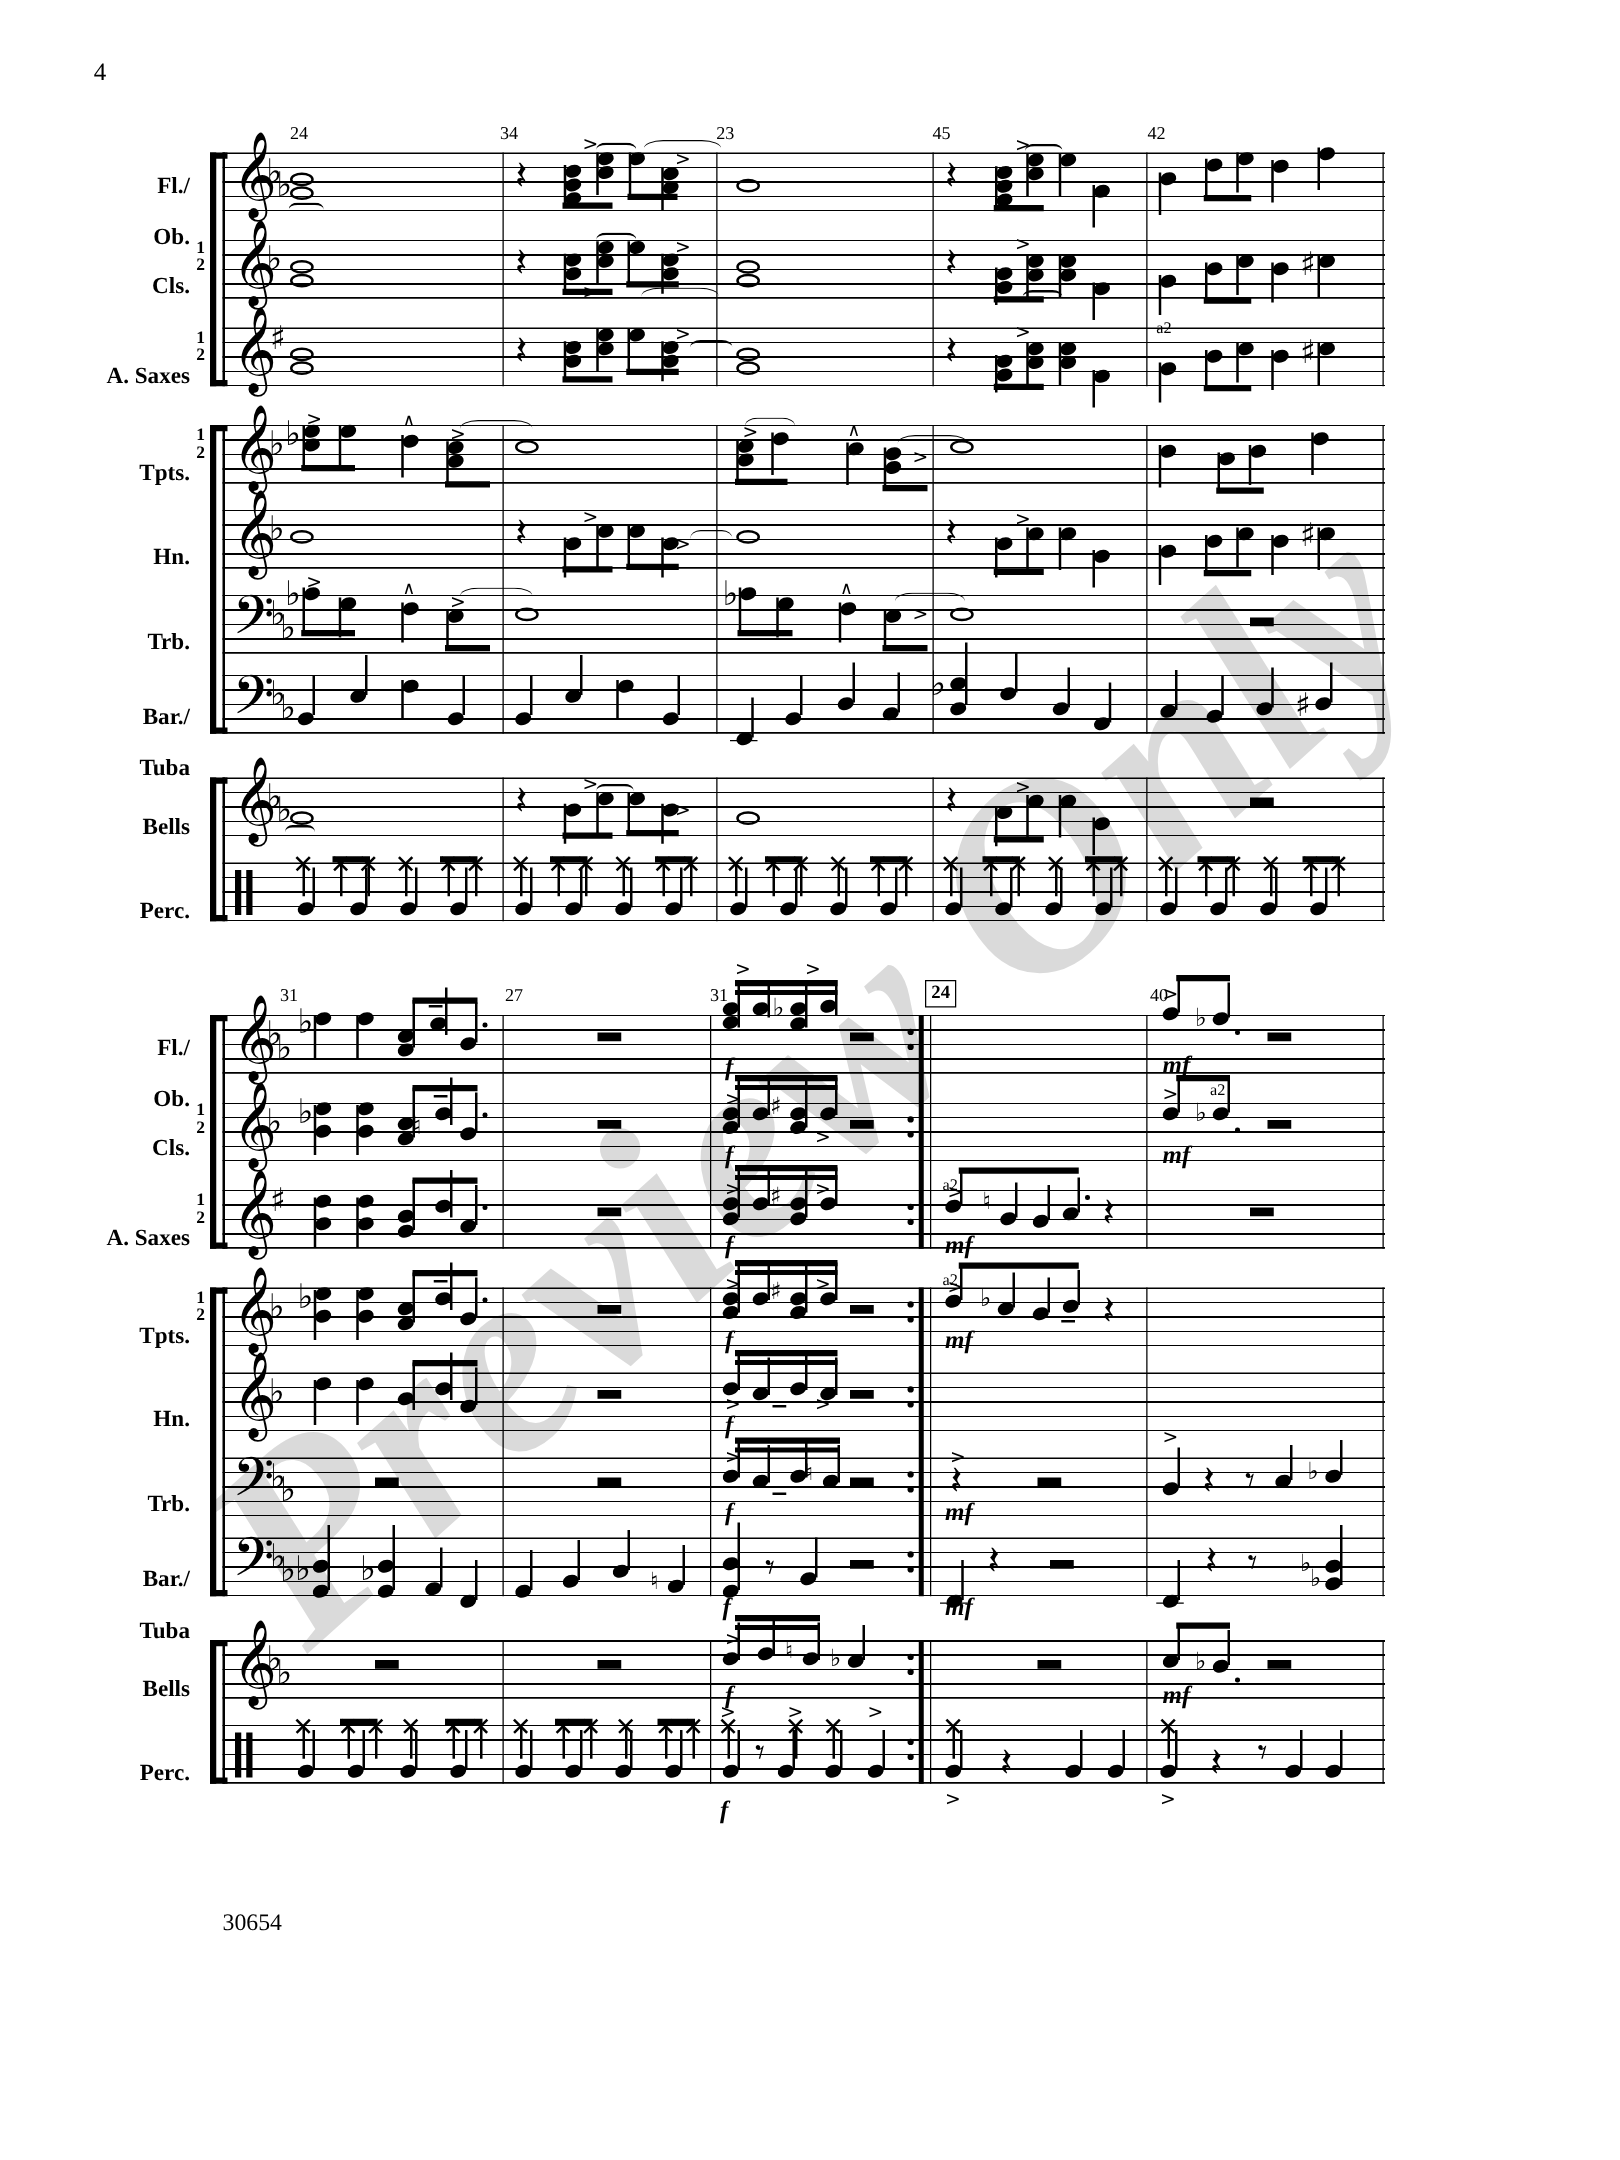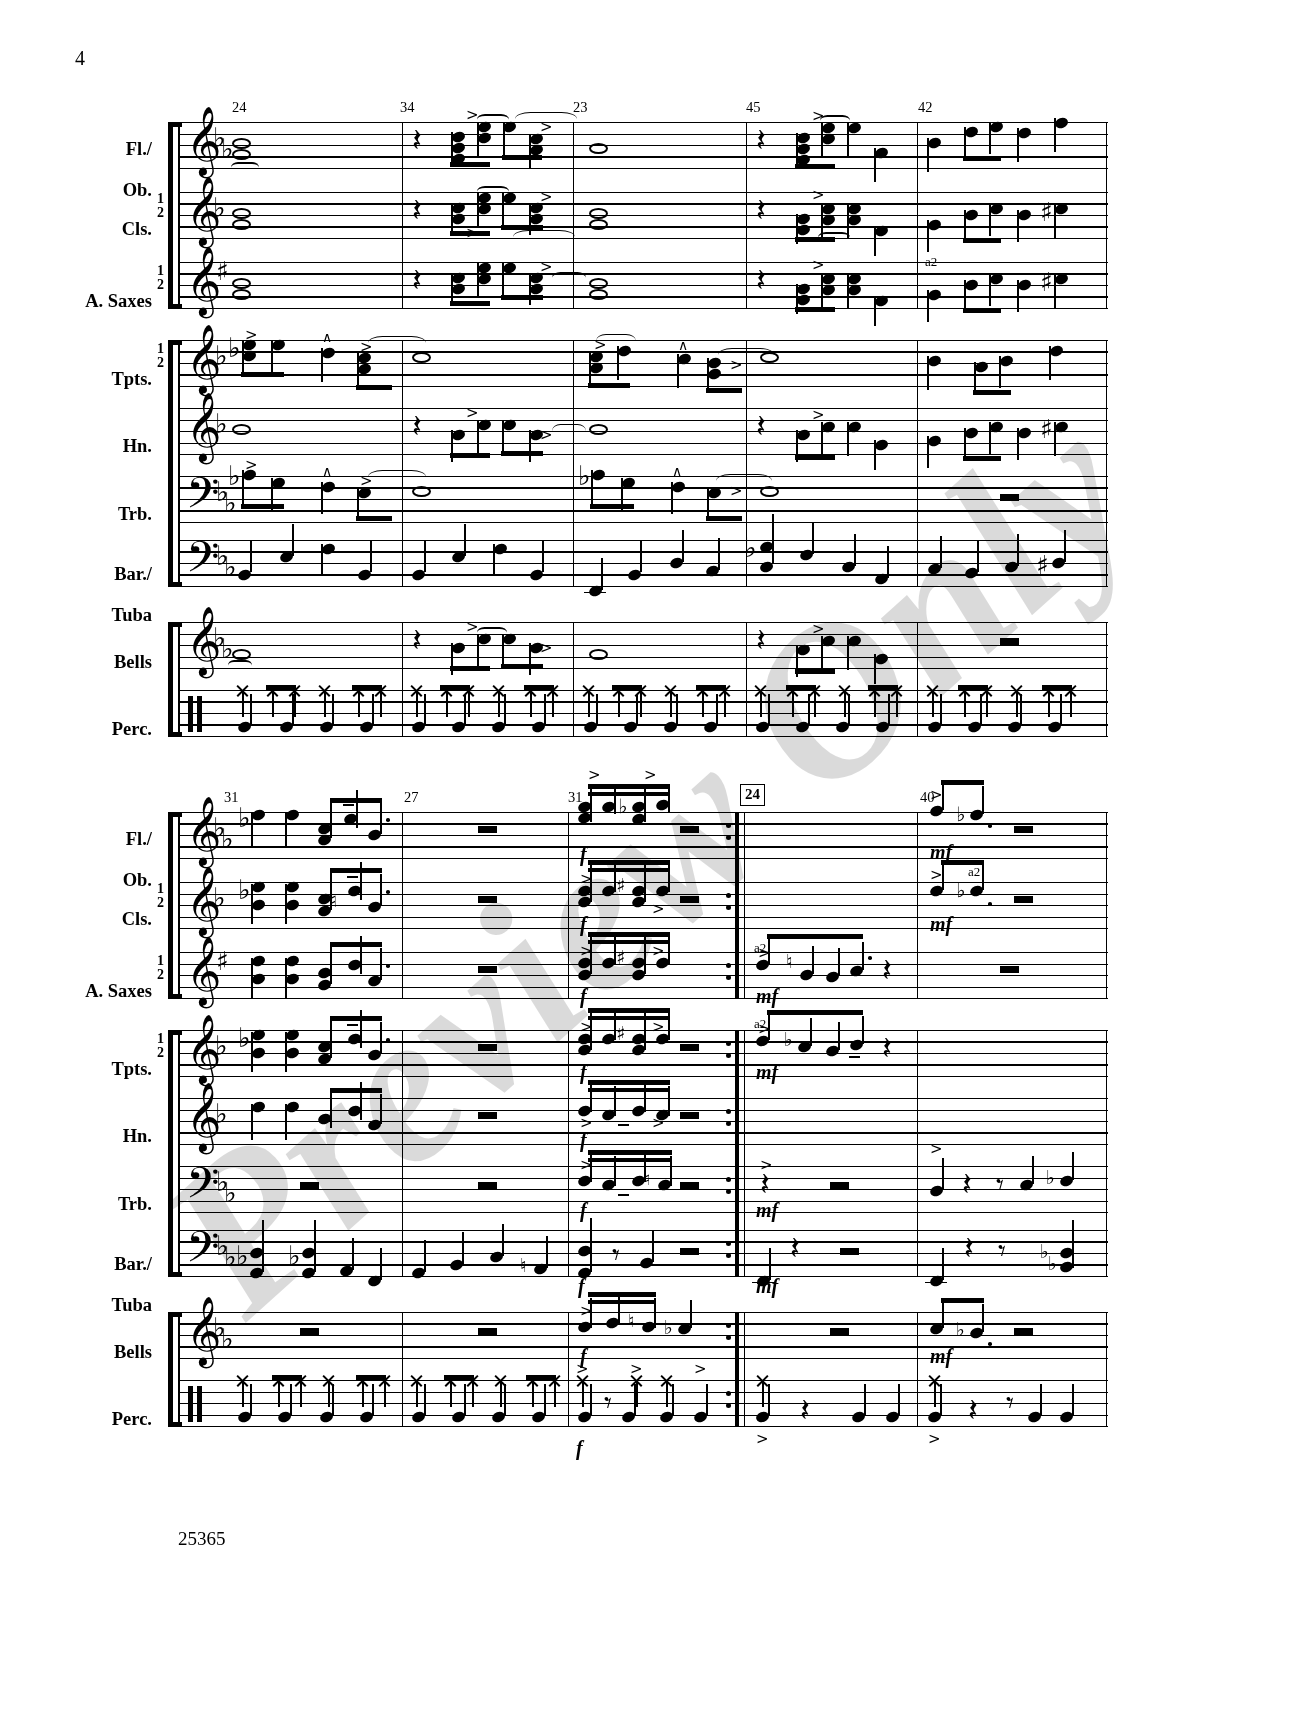--- a/index.html
+++ b/index.html
@@ -137,21 +137,21 @@
 
   .repeat-dots { position:absolute; }
   .repeat-dots i { position:absolute; width:5px; height:5px; background:#000; border-radius:50%; left:0; }
 </style>
 </head>
 <body>
 
 <div class="page">
 
   <div class="page-num">4</div>
-  <div class="plate-num">25365</div>
+  <div class="plate-num">30654</div>
 
   <div class="system sys1">
 
     <div class="inst" style="left:40px; top:18px; width:112px;">
       <span>Fl./</span><br>
       <span>Ob.</span>
     </div>
     <div class="inst" style="left:40px; top:98px; width:112px;">
       <span>Cls.</span>
     </div>

